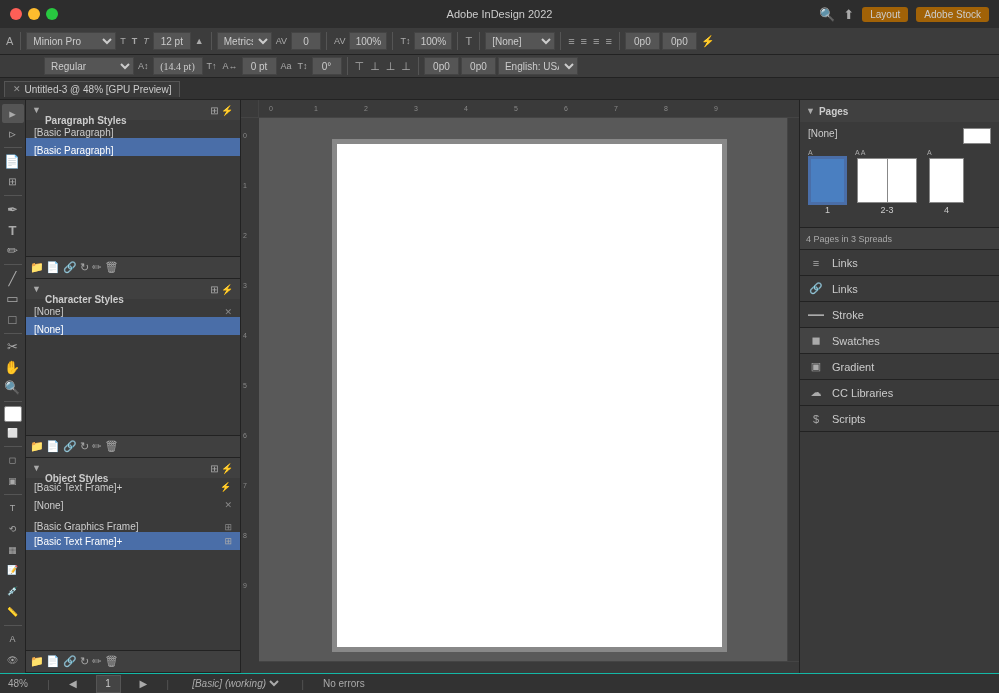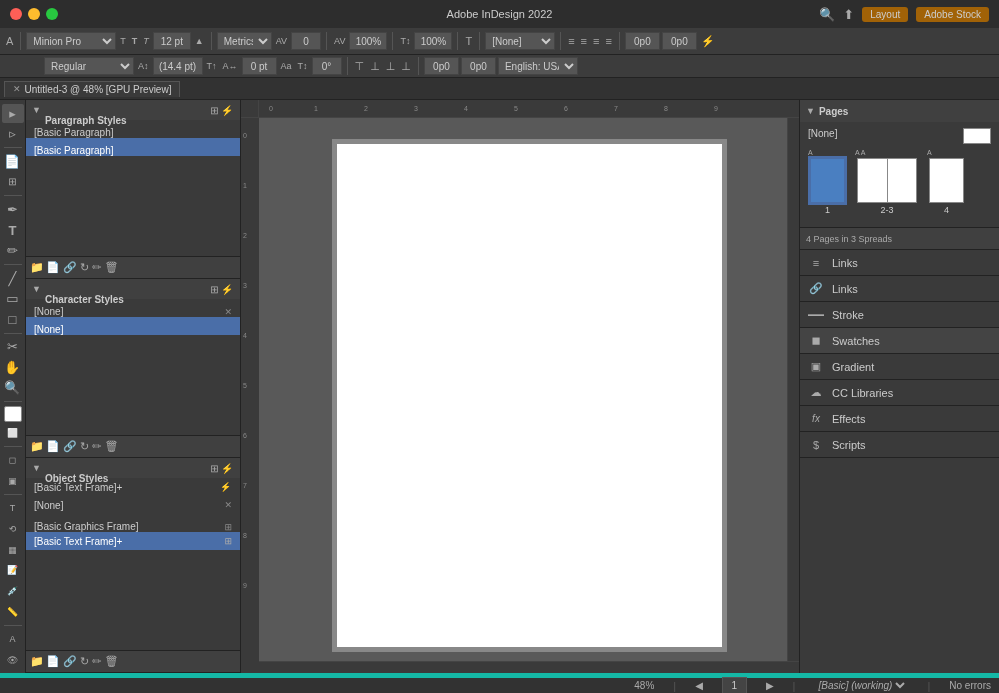--- a/index.html
+++ b/index.html
@@ -103,21 +103,21 @@
     .page-thumb-wrap { display: flex; flex-direction: column; align-items: center; }
 
     
     .right-panel-item { height: 26px; border-bottom: 1px solid #222; display: flex; align-items: center; padding: 0 8px; gap: 8px; cursor: pointer; }
     .right-panel-icon { width: 16px; height: 16px; display: flex; align-items: center; justify-content: center; color: #aaa; font-size: 11px; }
     .right-panel-label { color: #ccc; font-size: 11px; flex: 1; }
     .right-panel-active { background: #444; }
 
     
     .statusbar {
-      height: 20px; background: #323232; border-top: 5px solid #14b8a6; display: flex; align-items: center; padding: 0 8px; gap: 19px; flex-shrink: 0; justify-content: flex-end;
+      height: 20px; background: #323232; border-top: 1px solid #14b8a6; display: flex; align-items: center; padding: 0 8px; gap: 19px; flex-shrink: 0;
     }
     .statusbar-item { font-size: 10px; color: #aaa; }
     .statusbar-select { background: transparent; border: none; color: #aaa; font-size: 10px; cursor: pointer; font-style: italic; }
     .statusbar-sep { color: #555; }
 
     
     .canvas-scroll-h { position: absolute; bottom: 0; left: 18px; right: 0; height: 12px; background: #3a3a3a; border-top: 1px solid #444; }
     .canvas-scroll-v { position: absolute; top: 18px; right: 0; bottom: 12px; width: 12px; background: #3a3a3a; border-left: 1px solid #444; }
 
     
@@ -180,21 +180,21 @@
   <input class="toolbar-input" value="0p0" style="width: 35px;">
   <input class="toolbar-input" value="0p0" style="width: 35px;">
   <span class="toolbar-icon" style="color:#f90;">⚡</span>
 </div>
 
 <div class="toolbar2">
   <select class="toolbar-select" style="width:90px;margin-left:40px;">
     <option>Regular</option>
   </select>
   <span class="toolbar-icon" style="font-size:9px;">A↕</span>
-  <input class="toolbar-input" value="(14.4 pt)" style="width: 50px;">
+  <input class="toolbar-input" value="(14.4 pt)" style="width: 50px; font-family: Liberation Serif, serif;">
   <span class="toolbar-icon" style="font-size:9px;">T↑</span>
   <span class="toolbar-icon" style="font-size:9px;">A↔</span>
   <input class="toolbar-input" value="0 pt" style="width: 35px;">
   <span class="toolbar-icon" style="font-size:9px;">Aa</span>
   <span class="toolbar-icon" style="font-size:9px;">T↕</span>
   <input class="toolbar-input" value="0°" style="width: 30px;">
   <div class="toolbar-separator"></div>
   <span class="toolbar-icon">⊤</span>
   <span class="toolbar-icon">⊥</span>
   <span class="toolbar-icon">⊥</span>
@@ -455,24 +455,20 @@
     </div>
     <div class="right-panel-item">
       <div class="right-panel-icon">▣</div>
       <span class="right-panel-label">Gradient</span>
     </div>
     <div class="right-panel-item">
       <div class="right-panel-icon">☁</div>
       <span class="right-panel-label">CC Libraries</span>
     </div>
     <div class="right-panel-item">
-      <div class="right-panel-icon" style="font-style:italic;font-size:10px;">fx</div>
-      <span class="right-panel-label">Effects</span>
-    </div>
-    <div class="right-panel-item">
       <div class="right-panel-icon">$</div>
       <span class="right-panel-label">Scripts</span>
     </div>
 
   </div>
 
 </div>
 
 <div class="statusbar">
   <span class="statusbar-item">48%</span>

